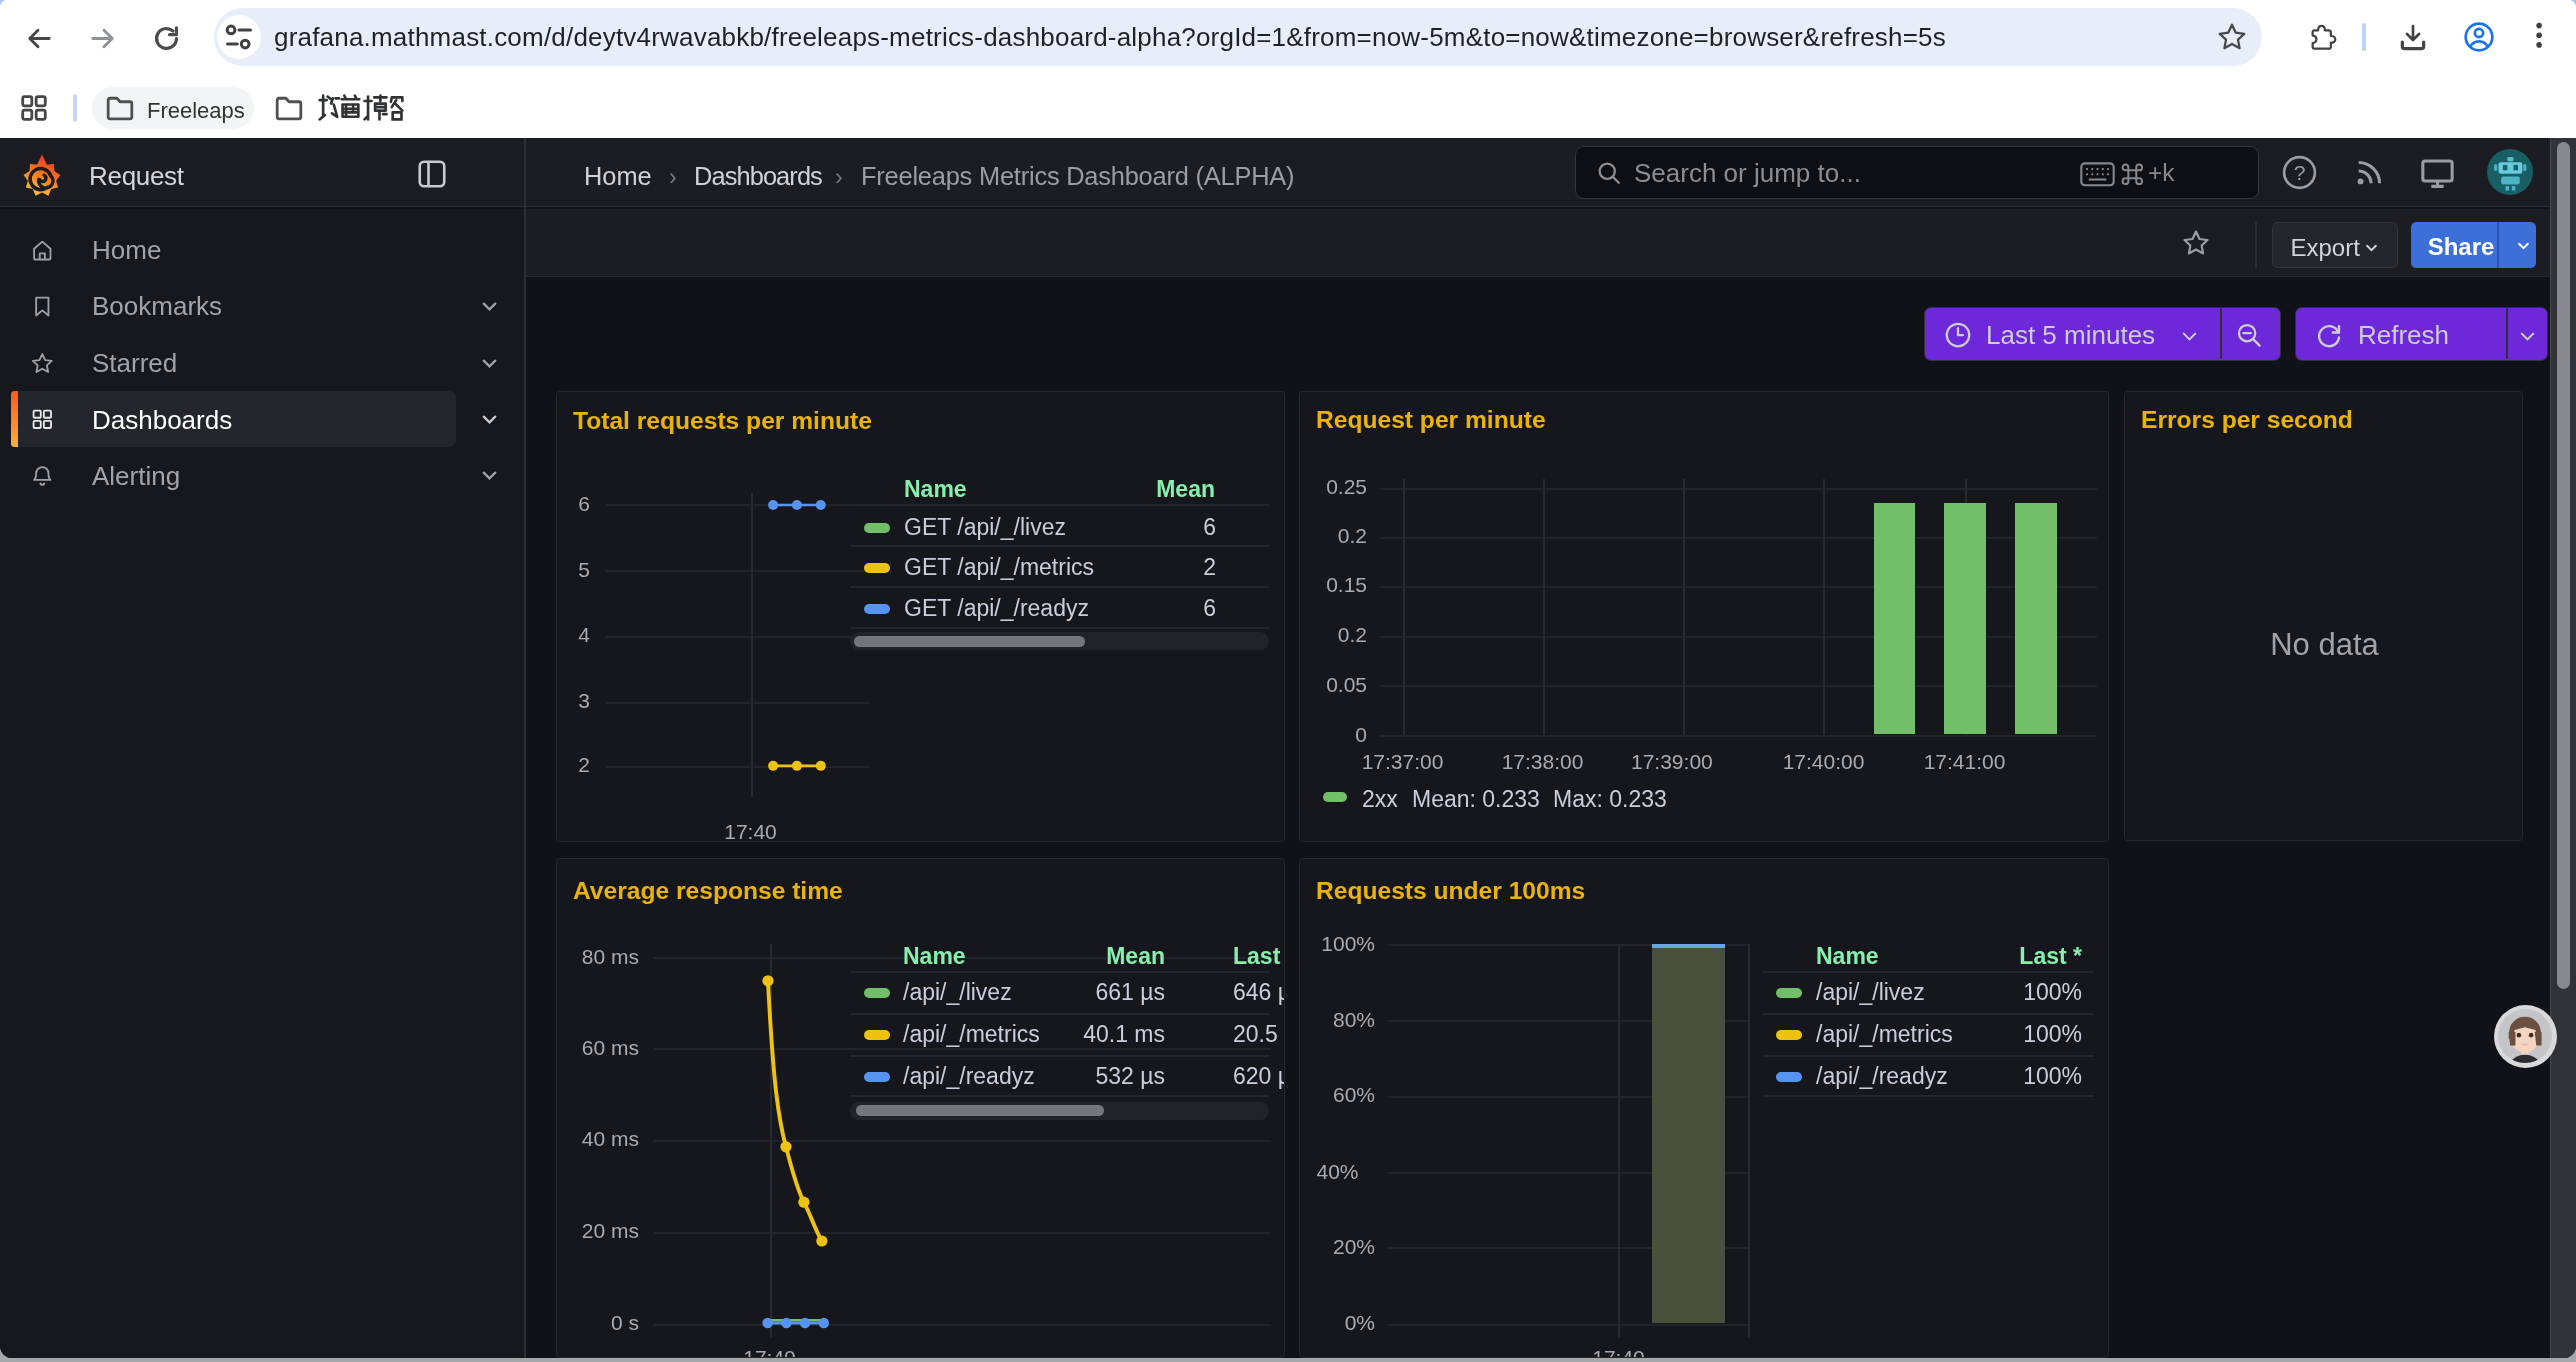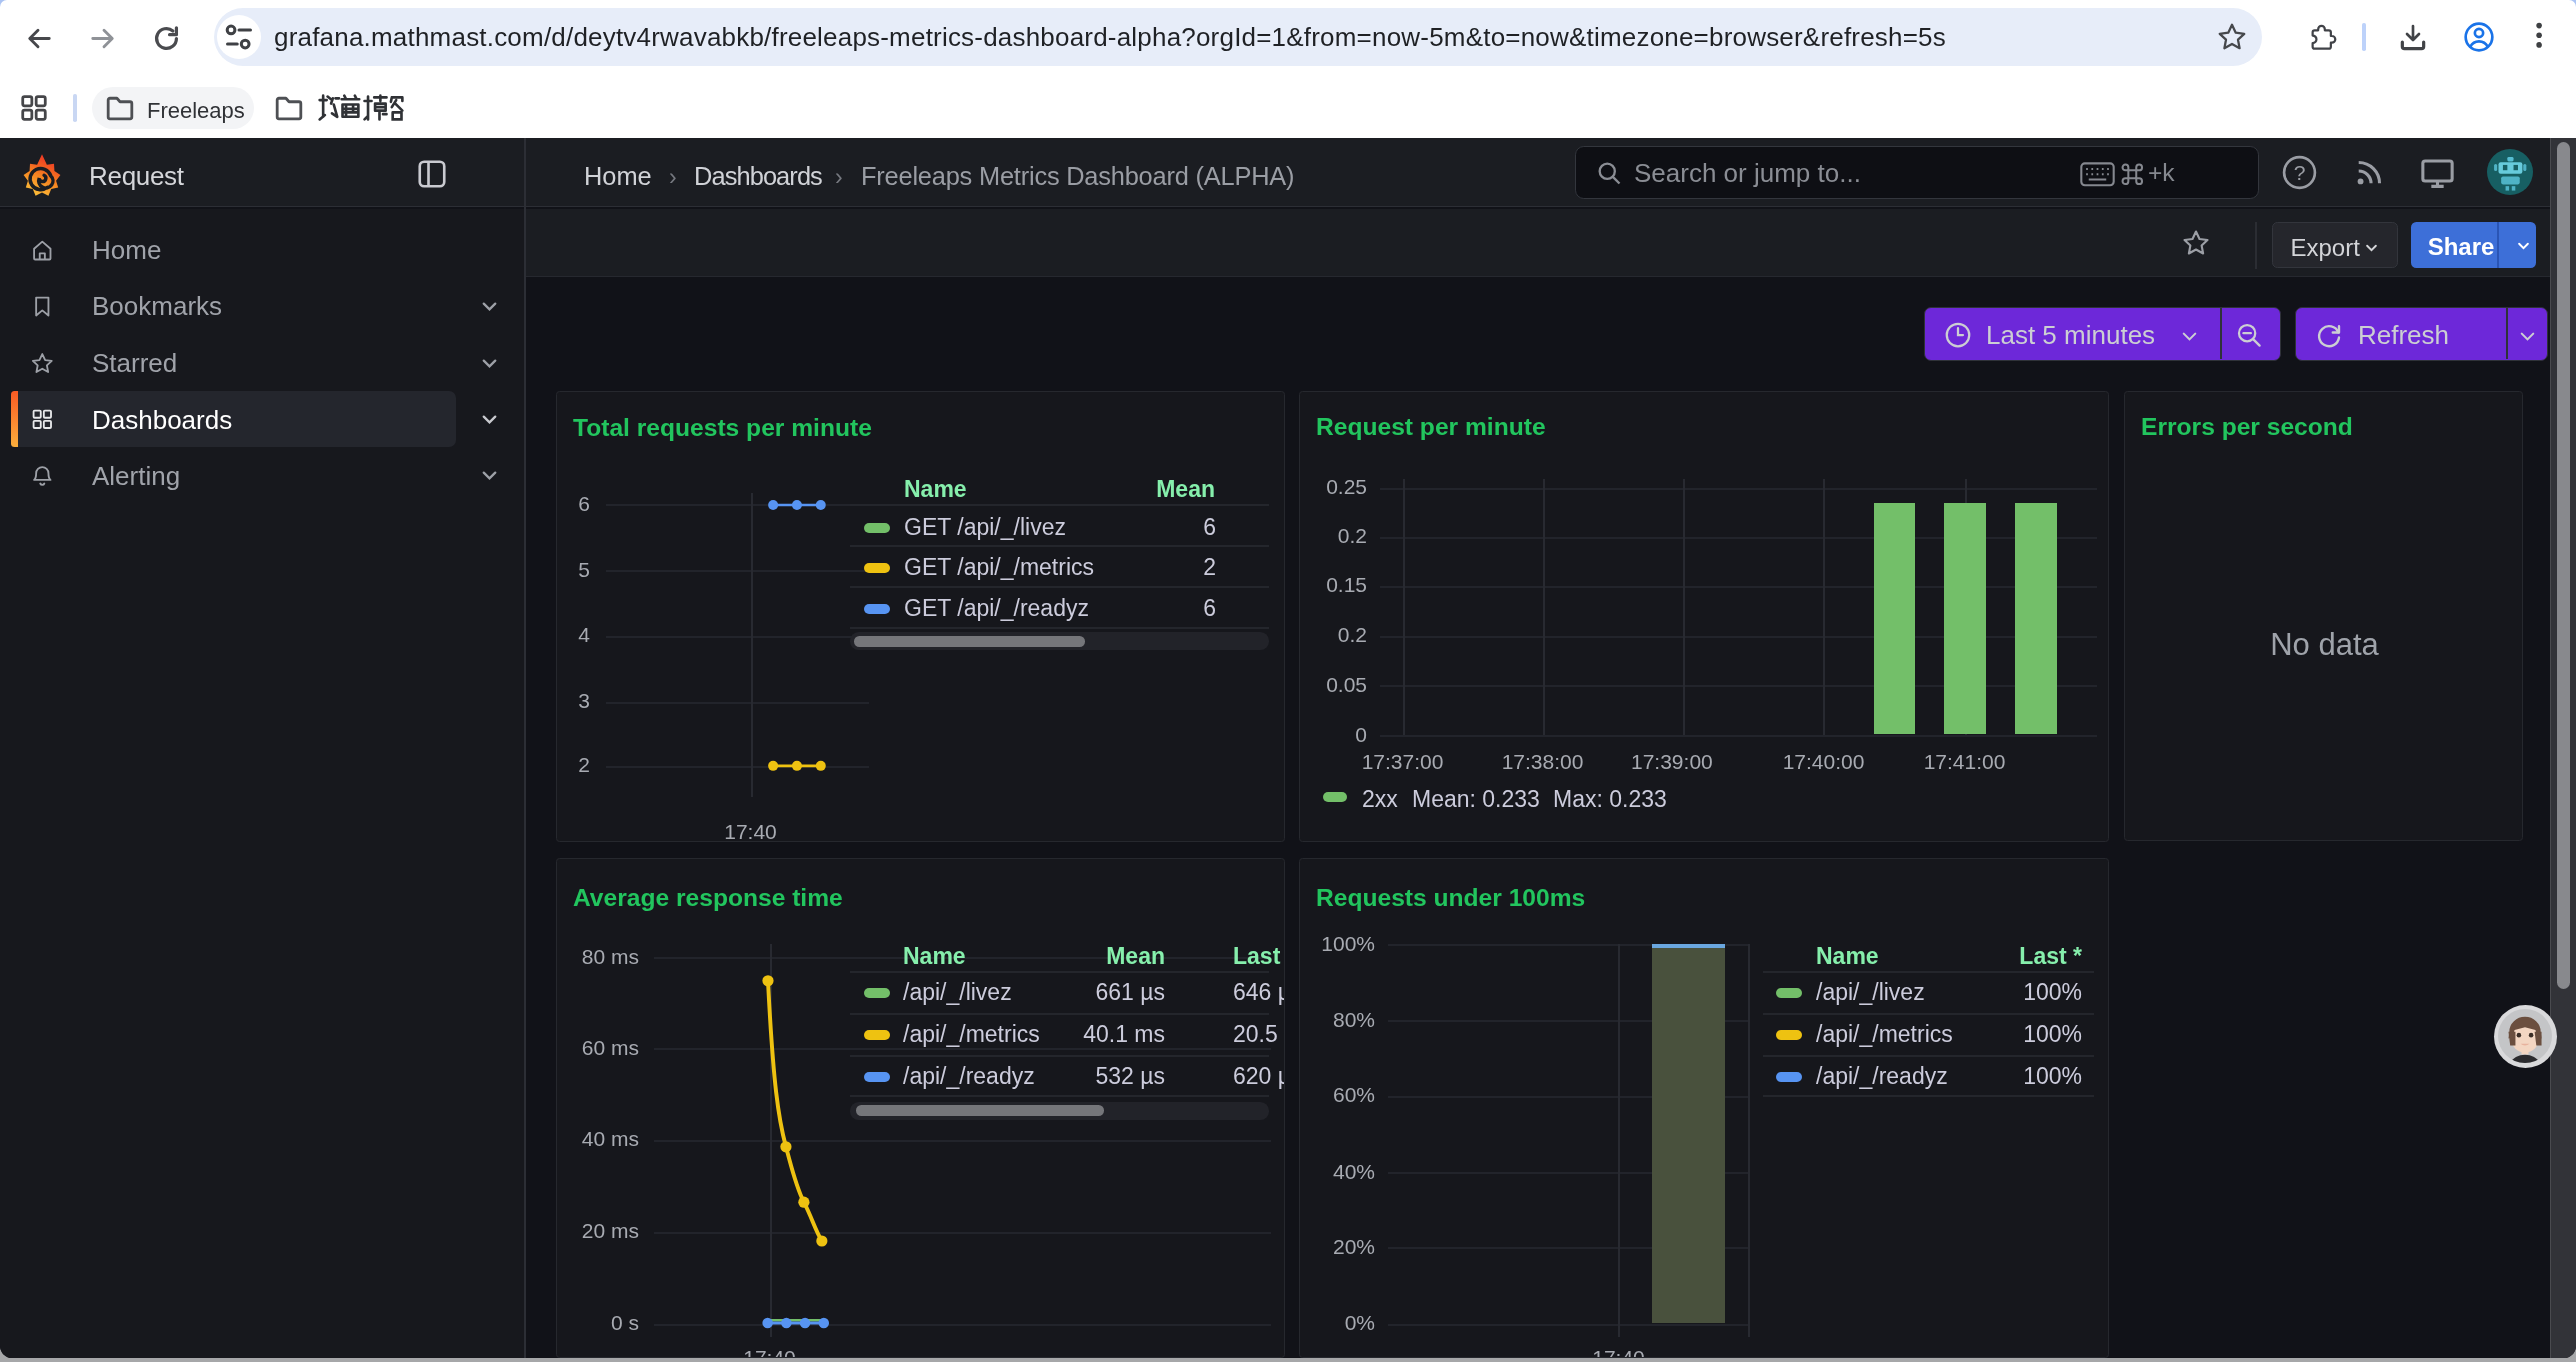--- a/index.html
+++ b/index.html
@@ -32,21 +32,21 @@
   .mitem { position:absolute; left:92px; font-size:26px; color:#a0a3aa; }
   .mactive { position:absolute; left:10.5px; width:445px; height:56px; background:#24262d; border-radius:7px; }
   .chev { position:absolute; left:478px; width:23px; height:23px; }
   
   #exportbtn { position:absolute; left:2272px; top:84px; width:126px; height:46px; background:#25262c; border:0.9px solid #33353c; border-radius:5.3px; color:#d3d4d8; font-size:24px; font-weight:500;padding-left:28px; }
   #sharebtn  { position:absolute; left:2411px; top:84px; width:125px; height:46px; background:#3d6fd8; border-radius:5.3px; color:#ffffff; font-size:24px; font-weight:600; }
   
   .ctrl { position:absolute; background:#6d28d9; border:1.8px solid #2f3238; border-radius:7px; color:#ccced3; font-size:26px; font-weight:500; }
   
   .panel { position:absolute; background:#16171c; border:1.8px solid #26282e; border-radius:3.5px; overflow:hidden; }
-  .ptitle { position:absolute; font-size:24.6px; font-weight:600; color:#22c55e;margin-top:7px; }
+  .ptitle { position:absolute; font-size:24.6px; font-weight:600; color:#eab308; }
   .axlbl { position:absolute; font-size:21px; color:#a8abb2; }
   .gridh { position:absolute; height:1.8px; background:#22242b; }
   .gridv { position:absolute; width:1.8px; background:#282a31; }
   .thead { position:absolute; font-size:23px; font-weight:700; color:#86efac; white-space:nowrap; }
   .trow { position:absolute; font-size:23px; color:#ccccdc; white-space:nowrap; }
   .tsep { position:absolute; height:1.8px; background:#24262c; }
   .chip { position:absolute; width:26px; height:9.6px; border-radius:5.3px; }
   .tval { position:absolute; font-size:23px; color:#ccccdc; text-align:right; }
 </style>
 </head>
@@ -423,21 +423,21 @@
     <div class="tsep" style="left:293px;top:236px;width:419px"></div>
     <div class="abs" style="left:293px;top:243px;width:419px;height:17.5px;border-radius:8.8px;background:#222329"></div>
     <div class="abs" style="left:299px;top:246px;width:248px;height:10.5px;border-radius:5.3px;background:#75767a"></div>
   </div>
 
   <div class="panel" style="left:1299px;top:720px;width:810px;height:500px">
     <div class="ptitle" style="left:16px;top:18.4px">Requests under 100ms</div>
     <div class="axlbl" style="left:0;top:73px;width:75px;text-align:right">100%</div>
     <div class="axlbl" style="left:0;top:149px;width:75px;text-align:right">80%</div>
     <div class="axlbl" style="left:0;top:224px;width:75px;text-align:right">60%</div>
-    <div class="axlbl" style="left:0;top:301px;width:75px;text-align:right">40%</div>
+    <div class="axlbl" style="left:0;top:301px;width:75px;text-align:center">40%</div>
     <div class="axlbl" style="left:0;top:376px;width:75px;text-align:right">20%</div>
     <div class="axlbl" style="left:0;top:452px;width:75px;text-align:right">0%</div>
     <div class="gridh" style="left:88px;top:85px;width:361px"></div>
     <div class="gridh" style="left:88px;top:161px;width:361px"></div>
     <div class="gridh" style="left:88px;top:237px;width:361px"></div>
     <div class="gridh" style="left:88px;top:313px;width:361px"></div>
     <div class="gridh" style="left:88px;top:388px;width:361px"></div>
     <div class="gridh" style="left:88px;top:465px;width:361px"></div>
     <div class="gridv" style="left:318px;top:85px;height:393px"></div>
     <div class="gridv" style="left:448px;top:85px;height:393px"></div>

